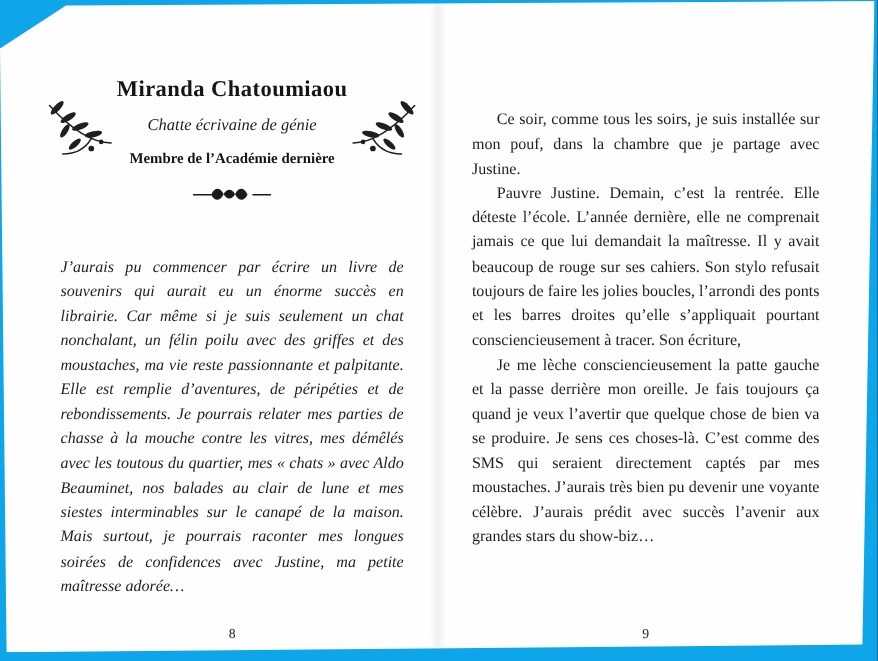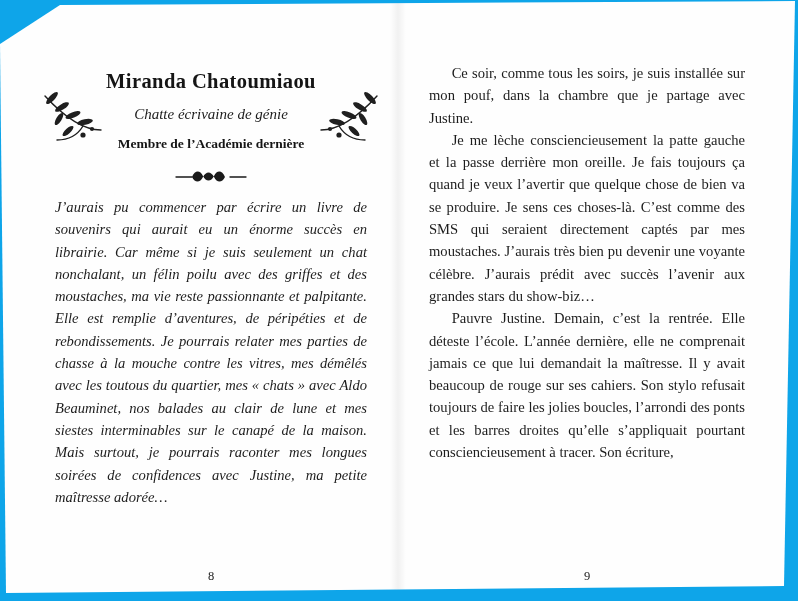--- a/index.html
+++ b/index.html
@@ -51,21 +51,21 @@
     font-weight: 700;
     font-size: 13.5px;
     color: #151515;
   }
   .divider-wrap { margin-top: 17px; }
 
   .branch { position: absolute; top: 88px; }
   .branch-left  { left: -16px; }
   .branch-right { right: -16px; transform: scaleX(-1); }
 
-  .body { position: absolute; left: 0; right: 0; }
+  .body { position: absolute; left: 0; right: 0; margin-top: 36px; }
   .body-left  { top: 196px; font-style: italic; }
   .body-right { top: 62px; }
   .body p {
     margin: 0;
     font-size: 14.6px;
     line-height: 22.3px;
     text-align: justify;
     text-indent: 1.55em;
     color: #1d1d1d;
   }
@@ -140,20 +140,20 @@
       <div class="body body-left">
         <p class="first">J’aurais pu commencer par écrire un livre de souvenirs qui aurait eu un énorme succès en librairie. Car même si je suis seulement un chat nonchalant, un félin poilu avec des griffes et des moustaches, ma vie reste passionnante et palpitante. Elle est remplie d’aventures, de péripéties et de rebondissements. Je pourrais relater mes parties de chasse à la mouche contre les vitres, mes démêlés avec les toutous du quartier, mes « chats » avec Aldo Beauminet, nos balades au clair de lune et mes siestes interminables sur le canapé de la maison. Mais surtout, je pourrais raconter mes longues soirées de confidences avec Justine, ma petite maîtresse adorée…</p>
       </div>
 
       <div class="pagenum">8</div>
     </div>
 
     <div class="page page-right">
       <div class="body body-right">
         <p>Ce soir, comme tous les soirs, je suis installée sur mon pouf, dans la chambre que je partage avec Justine.</p>
+        <p>Pauvre Justine. Demain, c’est la rentrée. Elle déteste l’école. L’année dernière, elle ne comprenait jamais ce que lui demandait la maîtresse. Il y avait beaucoup de rouge sur ses cahiers. Son stylo refusait toujours de faire les jolies boucles, l’arrondi des ponts et les barres droites qu’elle s’appliquait pourtant consciencieusement à tracer. Son écriture,</p>
         <p>Je me lèche consciencieusement la patte gauche et la passe derrière mon oreille. Je fais toujours ça quand je veux l’avertir que quelque chose de bien va se produire. Je sens ces choses-là. C’est comme des SMS qui seraient directement captés par mes moustaches. J’aurais très bien pu devenir une voyante célèbre. J’aurais prédit avec succès l’avenir aux grandes stars du show-biz…</p>
-        <p>Pauvre Justine. Demain, c’est la rentrée. Elle déteste l’école. L’année dernière, elle ne comprenait jamais ce que lui demandait la maîtresse. Il y avait beaucoup de rouge sur ses cahiers. Son stylo refusait toujours de faire les jolies boucles, l’arrondi des ponts et les barres droites qu’elle s’appliquait pourtant consciencieusement à tracer. Son écriture,</p>
       </div>
 
       <div class="pagenum">9</div>
     </div>
   </div>
 </div>
 
 </body></html>

